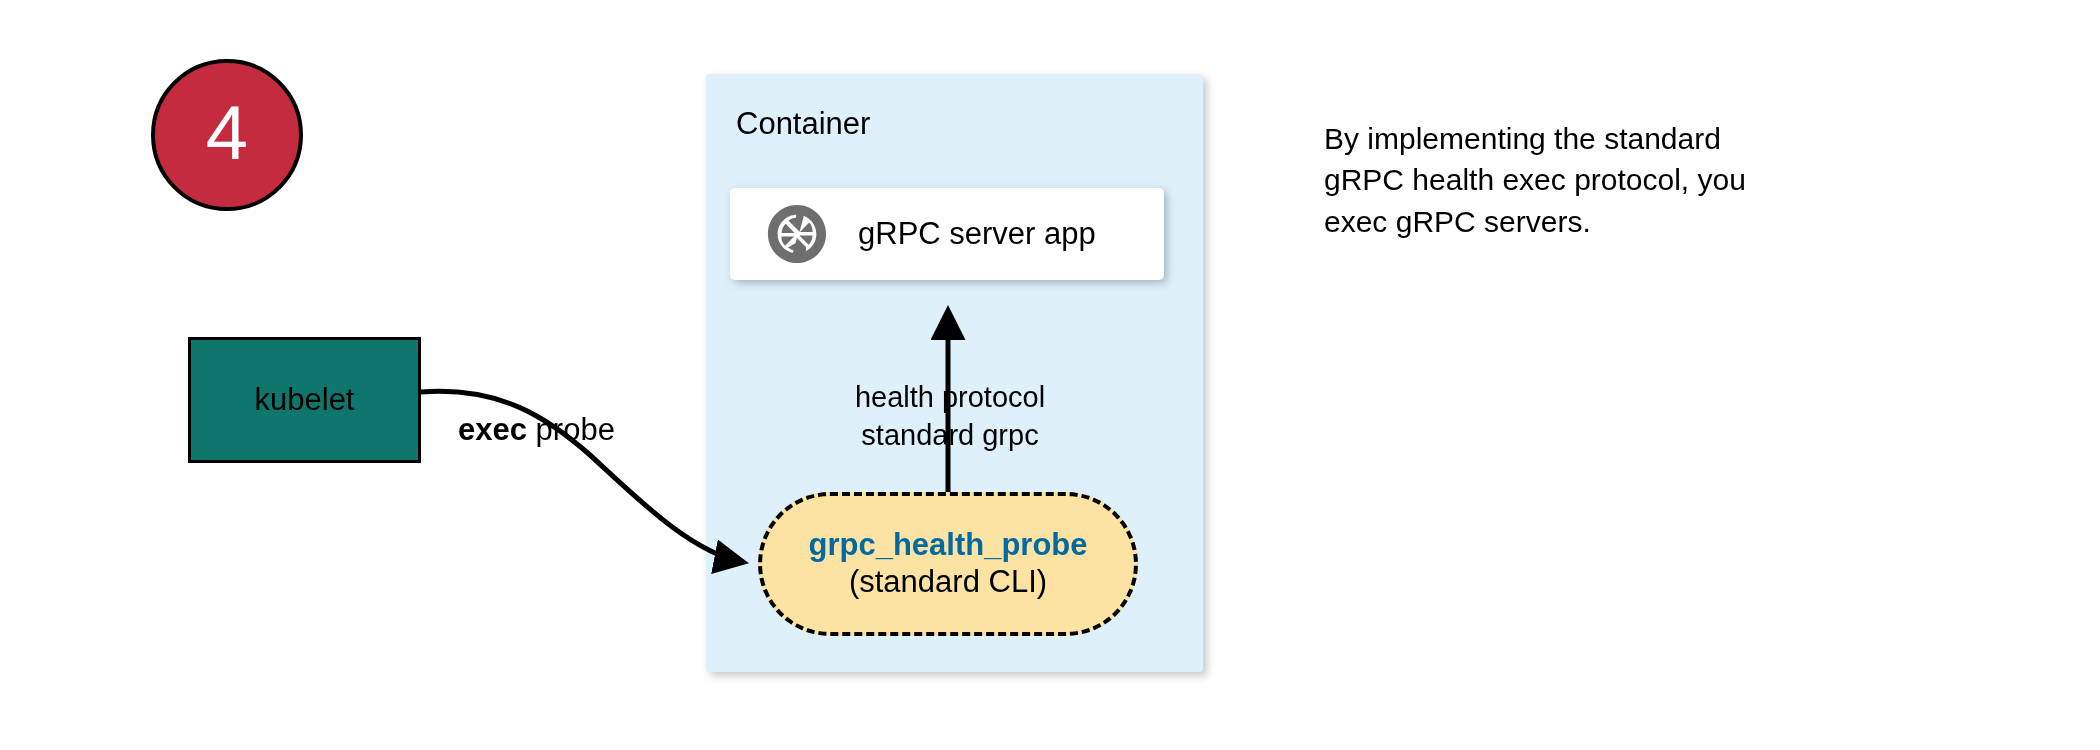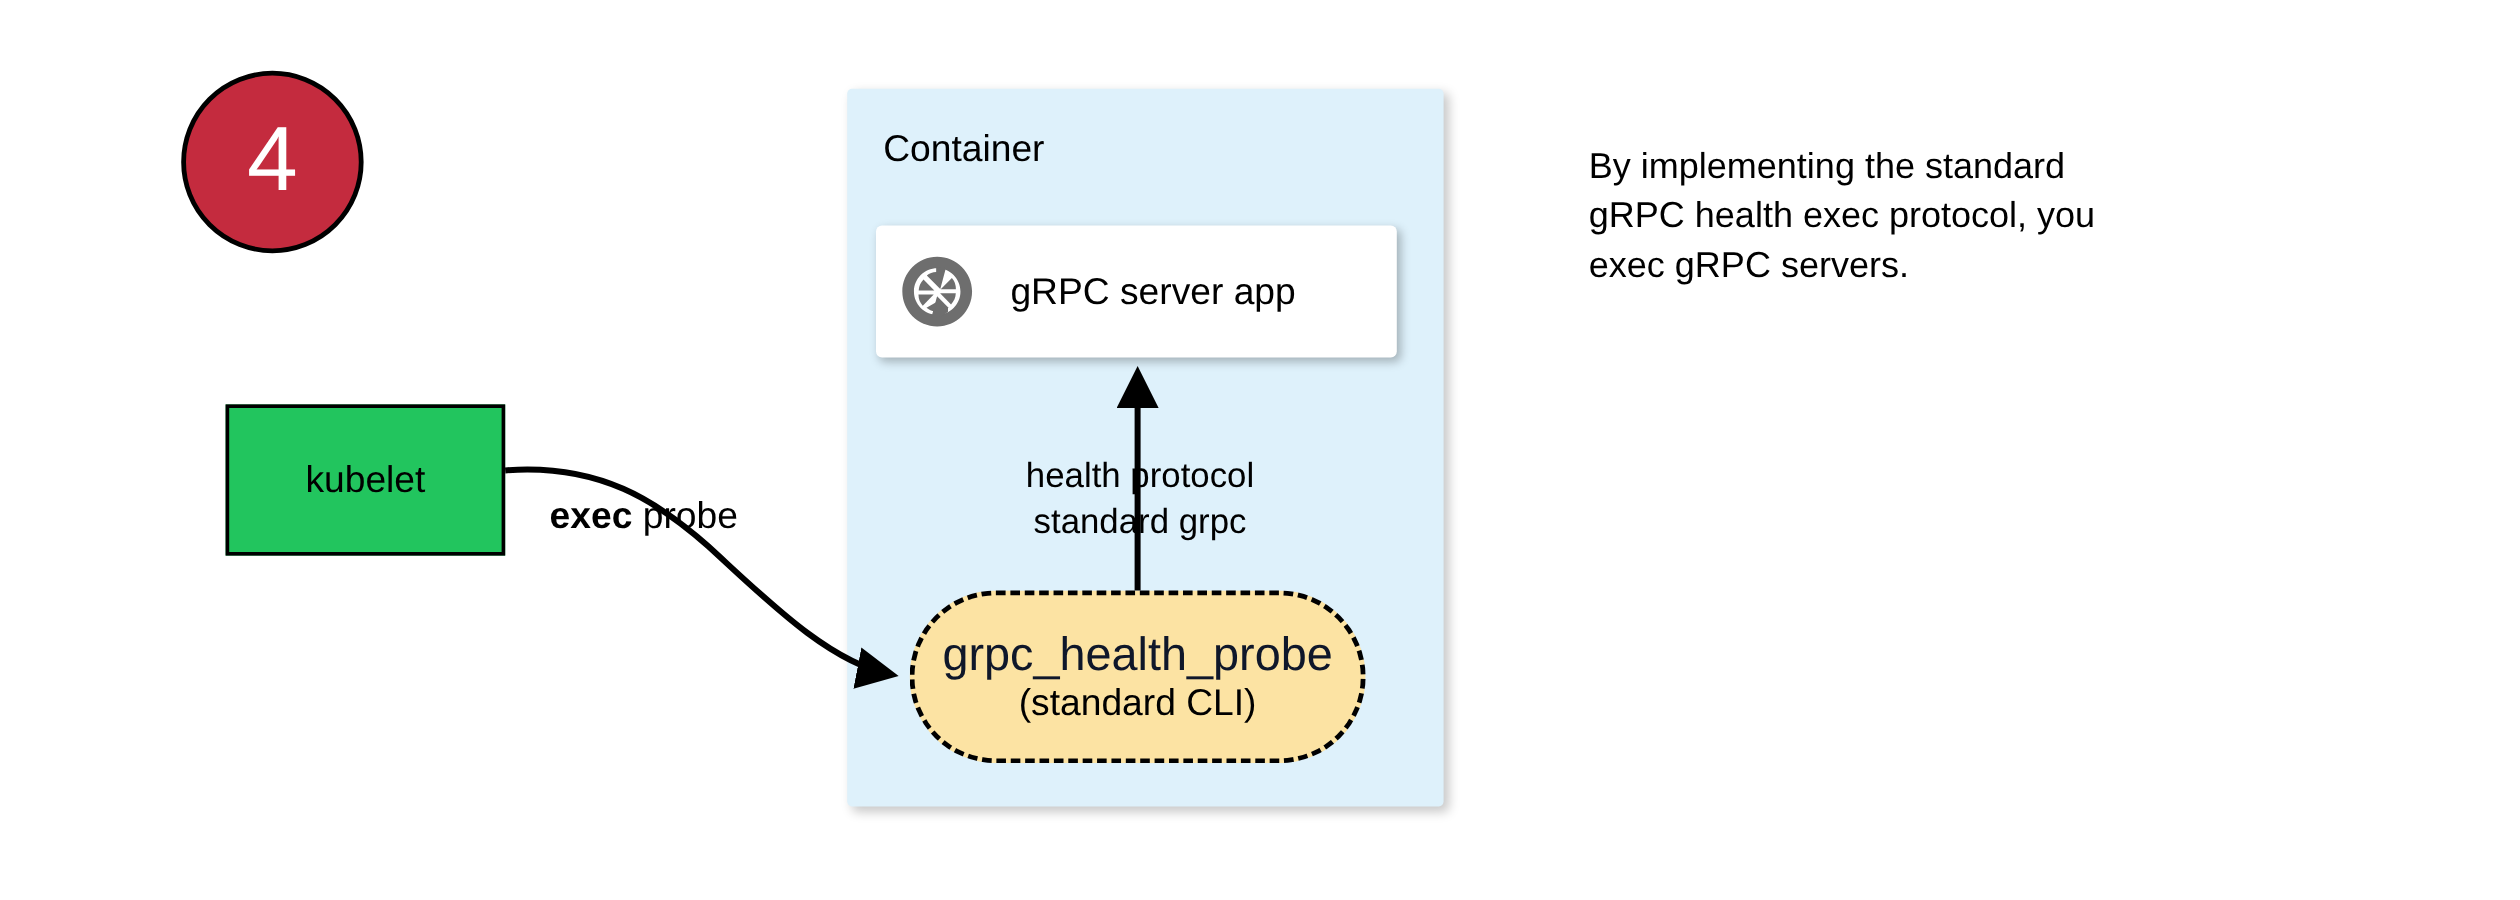--- a/index.html
+++ b/index.html
@@ -46,21 +46,21 @@
     transform: translateY(-2px);
   }
 
   
   .kubelet-box {
     position: absolute;
     left: 188px;
     top: 337px;
     width: 233px;
     height: 126px;
-    background: #22c55e;
+    background: #0f766e;
     border: 3px solid #000000;
     box-sizing: border-box;
     display: flex;
     align-items: center;
     justify-content: center;
   }
   .kubelet-label {
     font-size: 31px;
     color: #000000;
   }
@@ -97,27 +97,27 @@
     font-size: 31px;
     color: #000000;
   }
 
   
   .grpc-server-card {
     position: absolute;
     left: 730px;
     top: 188px;
     width: 434px;
-    height: 110px;
+    height: 92px;
     background: #ffffff;
     border-radius: 5px;
     box-shadow: 3px 3px 8px rgba(0,0,0,0.26);
     display: flex;
     align-items: center;
-    padding-left: 20px;
+    padding-left: 36px;
     box-sizing: border-box;
   }
   .grpc-icon {
     width: 62px;
     height: 62px;
     flex: 0 0 62px;
     display: block;
   }
   .grpc-server-label {
     font-size: 31px;
@@ -136,24 +136,24 @@
     background: #FCE3A3;
     border: 4px dashed #000000;
     border-radius: 72px;
     box-sizing: border-box;
     display: flex;
     flex-direction: column;
     align-items: center;
     justify-content: center;
   }
   .probe-cli-title {
-    font-size: 39px;
-    font-weight: normal;
+    font-size: 31px;
+    font-weight: bold;
     line-height: 1.12;
-    color: #0f172a;
+    color: #0369a1;
     white-space: nowrap;
   }
   .probe-cli-subtitle {
     font-size: 31px;
     line-height: 1.12;
     color: #000000;
     white-space: nowrap;
     margin-top: 2px;
   }
 

